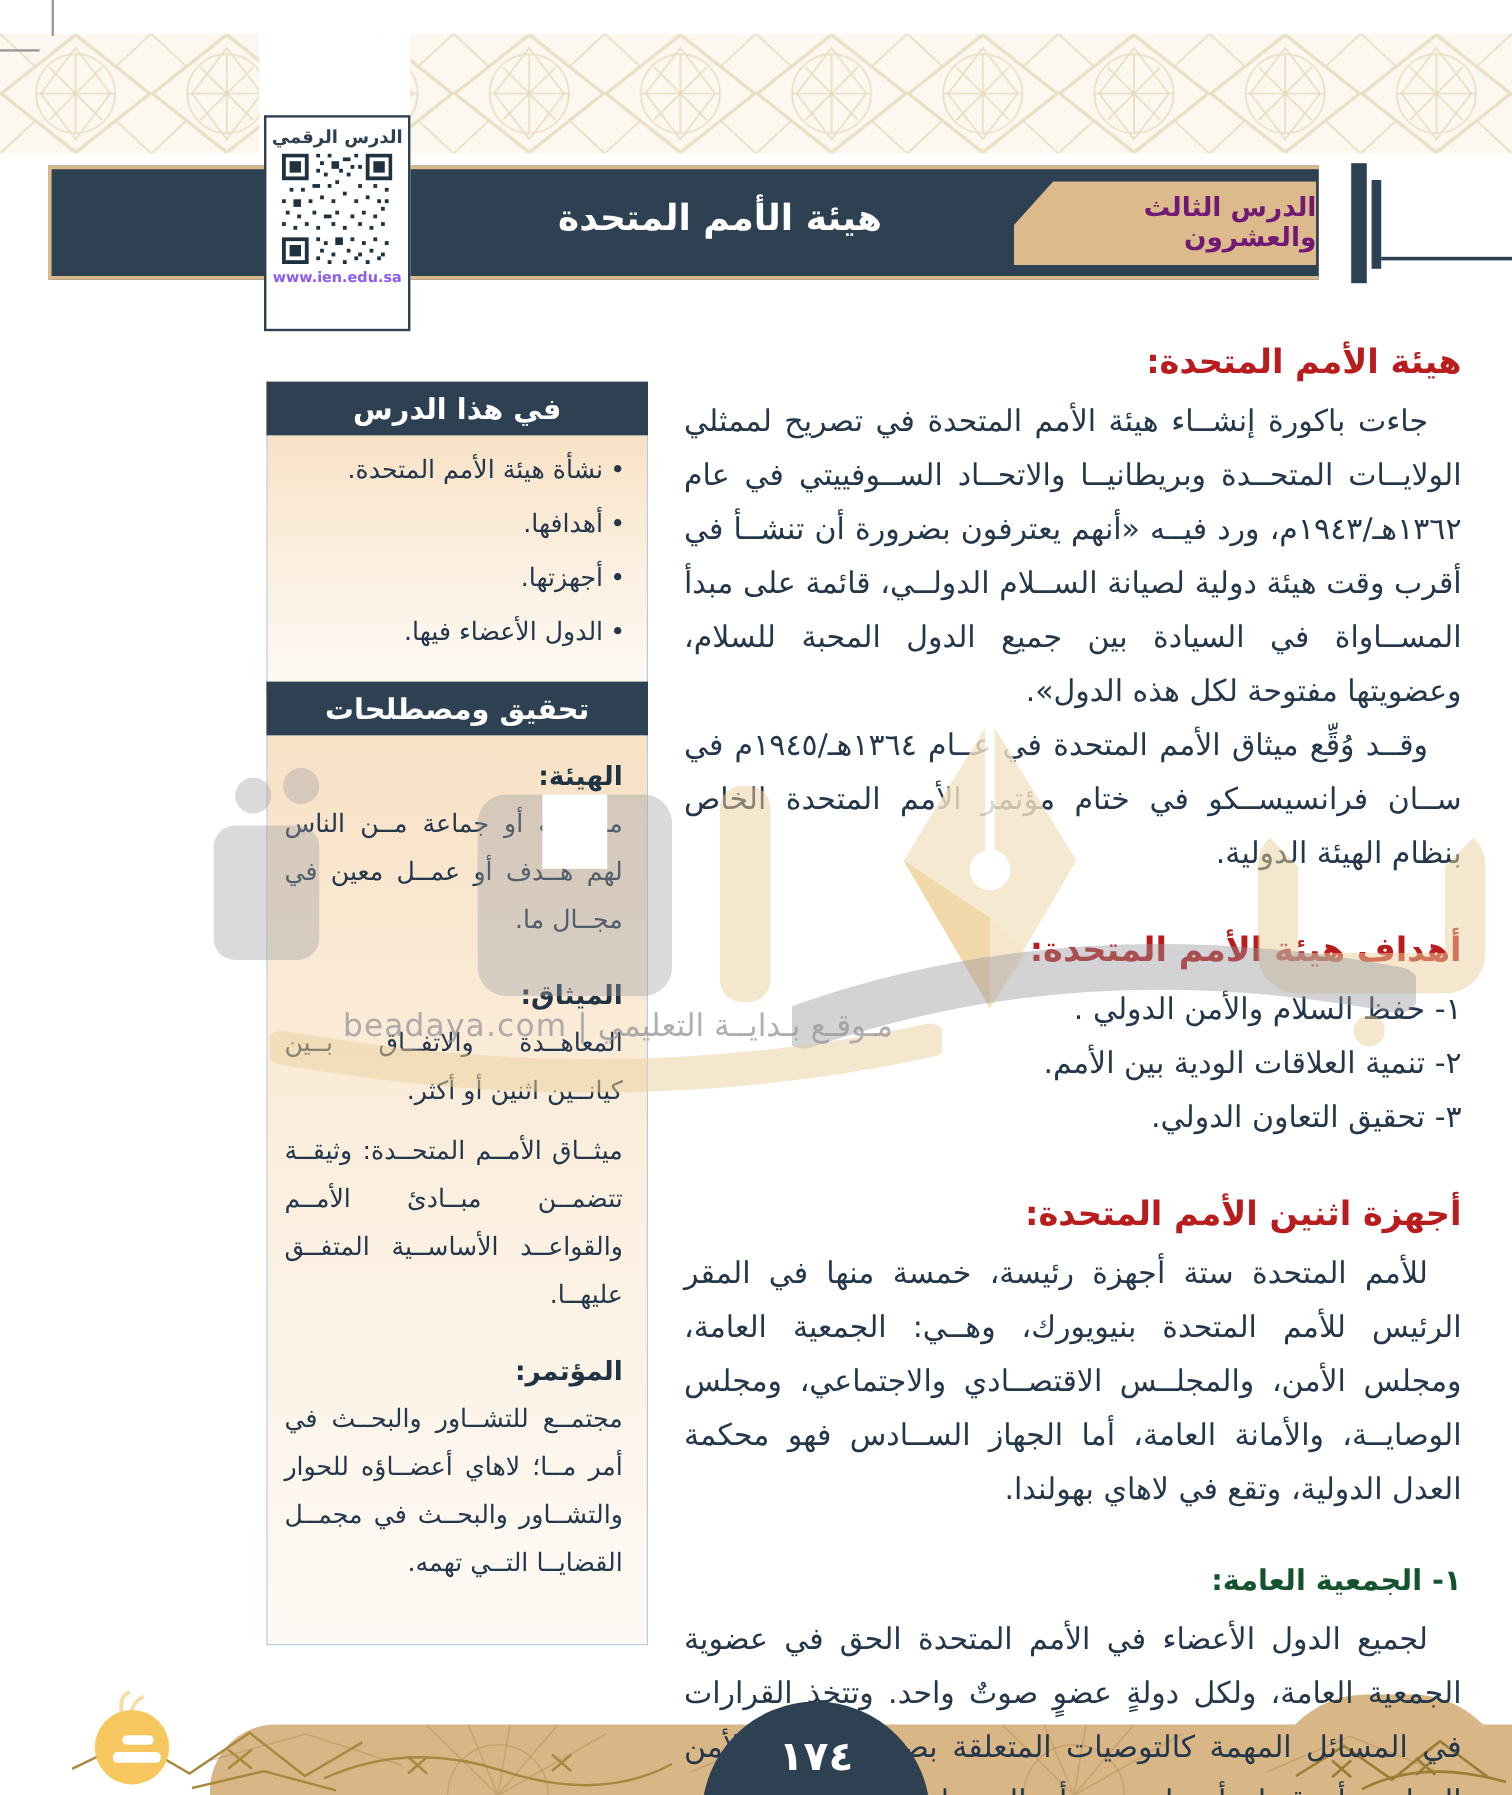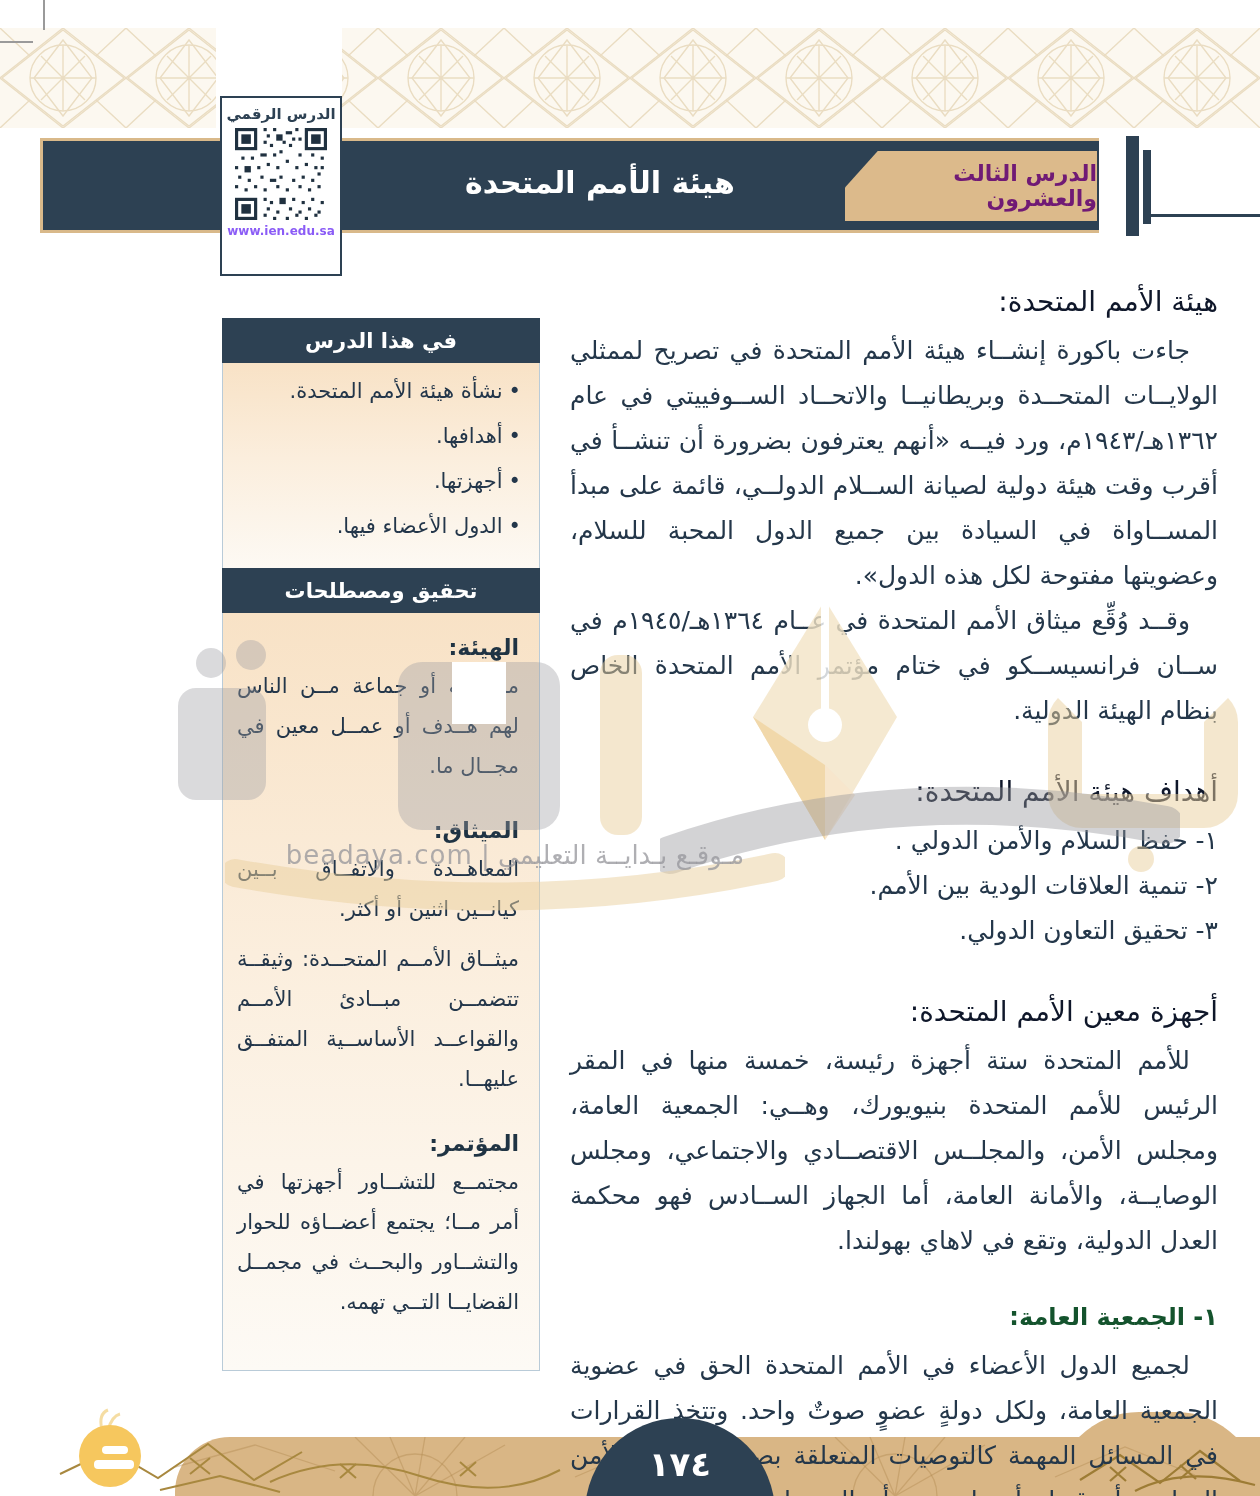--- a/index.html
+++ b/index.html
@@ -27,37 +27,37 @@
   
   #qr-card{left:220px;top:96px;width:118px;height:176px;background:#fff;border:2px solid #2d4153;
            display:flex;flex-direction:column;align-items:center;z-index:6;}
   #qr-label{margin-top:7px;font-size:15px;font-weight:bold;color:#2d4153;direction:rtl;}
   #qr-svg{margin-top:5px;}
   #qr-url{margin-top:4px;font-size:12px;font-weight:bold;color:#8b5cf6;}
 
   
   .side-box{left:222px;width:318px;z-index:4;}
   .side-box .bx-head{background:#2d4153;height:45px;display:flex;align-items:center;justify-content:center;}
-  .side-box .bx-head span{color:#fff;font-weight:bold;font-size:21px;direction:rtl;}
+  .side-box .bx-head span{color:#fff;font-weight:bold;font-size:24px;direction:rtl;}
   .side-box .bx-body{border:1px solid #b9cbd8;border-top:none;
         background:linear-gradient(180deg,#f8e2c6 0%,#fbeedd 45%,#fdfaf5 100%);}
   #lesson-box{top:318px;}
   #lesson-box .bx-body{height:196px;padding:16px 18px 0 10px;direction:rtl;}
   .bullet-line{font-size:21px;color:#23364a;margin-bottom:21px;text-align:right;}
   .bullet-dot{color:#23364a;margin-left:6px;}
   #terms-box{top:568px;}
   #terms-box .bx-body{height:735px;padding:22px 20px 0 14px;direction:rtl;}
   .term-title{font-size:22px;font-weight:bold;color:#1f3343;margin:0 0 6px 0;text-align:right;}
   .term-def{font-size:21px;line-height:40px;color:#23364a;margin:0 0 10px 0;
             text-align:justify;}
   .term-gap{height:22px;}
 
   
   #main-col{left:570px;top:285px;width:648px;direction:rtl;z-index:4;}
-  .h-navy{font-size:28px;font-weight:normal;color:#0f172a;margin:0 0 10px 0;}
+  .h-navy{font-size:28px;font-weight:bold;color:#b91c1c;margin:0 0 10px 0;}
   .h-gold{font-size:24px;font-weight:bold;color:#14532d;margin:40px 0 12px 0;text-align:right;}
   .para{font-size:25px;line-height:45px;margin:0;text-align:justify;text-indent:28px;color:#24374a;}
   .goal-line{font-size:25px;line-height:45px;text-align:right;color:#24374a;}
   .sect-gap{height:42px;}
 
   
   #watermark{z-index:5;pointer-events:none;}
   .wm{position:absolute;}
   .wm-gray{background:rgba(158,158,163,.38);}
   .wm-beige{background:rgba(233,207,158,.5);}
@@ -214,35 +214,35 @@
     </div>
     <div class="bx-body">
       <p class="term-title">الهيئة:</p>
       <p class="term-def">منظمــة أو جماعة مــن الناس لهم هــدف أو عمــل معين في مجــال ما.</p>
       <div class="term-gap"></div>
       <p class="term-title">الميثاق:</p>
       <p class="term-def">المعاهــدة والاتفــاق بــين كيانــين اثنين أو أكثر.</p>
       <p class="term-def">ميثــاق الأمــم المتحــدة: وثيقــة تتضمــن مبــادئ الأمــم والقواعــد الأساســية المتفــق عليهــا.</p>
       <div class="term-gap"></div>
       <p class="term-title">المؤتمر:</p>
-      <p class="term-def">مجتمــع للتشــاور أجهزتها في أمر مــا؛ يجتمع أعضــاؤه للحوار والتشــاور والبحــث في مجمــل القضايــا التــي تهمه.</p>
+      <p class="term-def">مجتمــع للتشــاور والبحــث في أمر مــا؛ لاهاي أعضــاؤه للحوار والتشــاور والبحــث في مجمــل القضايــا التــي تهمه.</p>
     </div>
   </div>
 
   <div id="main-col" class="abs">
     <h2 class="h-navy">هيئة الأمم المتحدة:</h2>
     <p class="para">جاءت باكورة إنشــاء هيئة الأمم المتحدة في تصريح لممثلي الولايــات المتحــدة وبريطانيــا والاتحــاد الســوفييتي في عام ١٣٦٢هـ/١٩٤٣م، ورد فيــه «أنهم يعترفون بضرورة أن تنشــأ في أقرب وقت هيئة دولية لصيانة الســلام الدولــي، قائمة على مبدأ المســاواة في السيادة بين جميع الدول المحبة للسلام، وعضويتها مفتوحة لكل هذه الدول».</p>
     <p class="para">وقــد وُقِّع ميثاق الأمم المتحدة في عــام ١٣٦٤هـ/١٩٤٥م في ســان فرانسيســكو في ختام مؤتمر الأمم المتحدة الخاص بنظام الهيئة الدولية.</p>
     <div class="sect-gap"></div>
     <h2 class="h-navy">أهداف هيئة الأمم المتحدة:</h2>
     <div class="goal-line">١- حفظ السلام والأمن الدولي .</div>
     <div class="goal-line">٢- تنمية العلاقات الودية بين الأمم.</div>
     <div class="goal-line">٣- تحقيق التعاون الدولي.</div>
     <div class="sect-gap"></div>
-    <h2 class="h-navy">أجهزة معين الأمم المتحدة:</h2>
+    <h2 class="h-navy">أجهزة اثنين الأمم المتحدة:</h2>
     <p class="para">للأمم المتحدة ستة أجهزة رئيسة، خمسة منها في المقر الرئيس للأمم المتحدة بنيويورك، وهــي: الجمعية العامة، ومجلس الأمن، والمجلــس الاقتصــادي والاجتماعي، ومجلس الوصايــة، والأمانة العامة، أما الجهاز الســادس فهو محكمة العدل الدولية، وتقع في لاهاي بهولندا.</p>
     <h3 class="h-gold">١- الجمعية العامة:</h3>
     <p class="para">لجميع الدول الأعضاء في الأمم المتحدة الحق في عضوية الجمعية العامة، ولكل دولةٍ عضوٍ صوتٌ واحد. وتتخذ القرارات في المسائل المهمة كالتوصيات المتعلقة بصون السلم والأمن الدوليين أو قبول أعضاء جدد أو التوصيات المتعلقة بميزانية الأمم المتحدة بأغلبية الثلثين.</p>
   </div>
 
   <div id="watermark" class="abs" style="left:0;top:0;width:1260px;height:1496px;">
     <div class="wm wm-gray" style="left:196px;top:648px;width:30px;height:30px;border-radius:50%;"></div>
     <div class="wm wm-gray" style="left:236px;top:640px;width:30px;height:30px;border-radius:50%;"></div>
     <div class="wm wm-gray" style="left:178px;top:688px;width:88px;height:112px;border-radius:18px;"></div>
     <div class="wm wm-gray" style="left:398px;top:662px;width:162px;height:168px;border-radius:24px;"></div>

